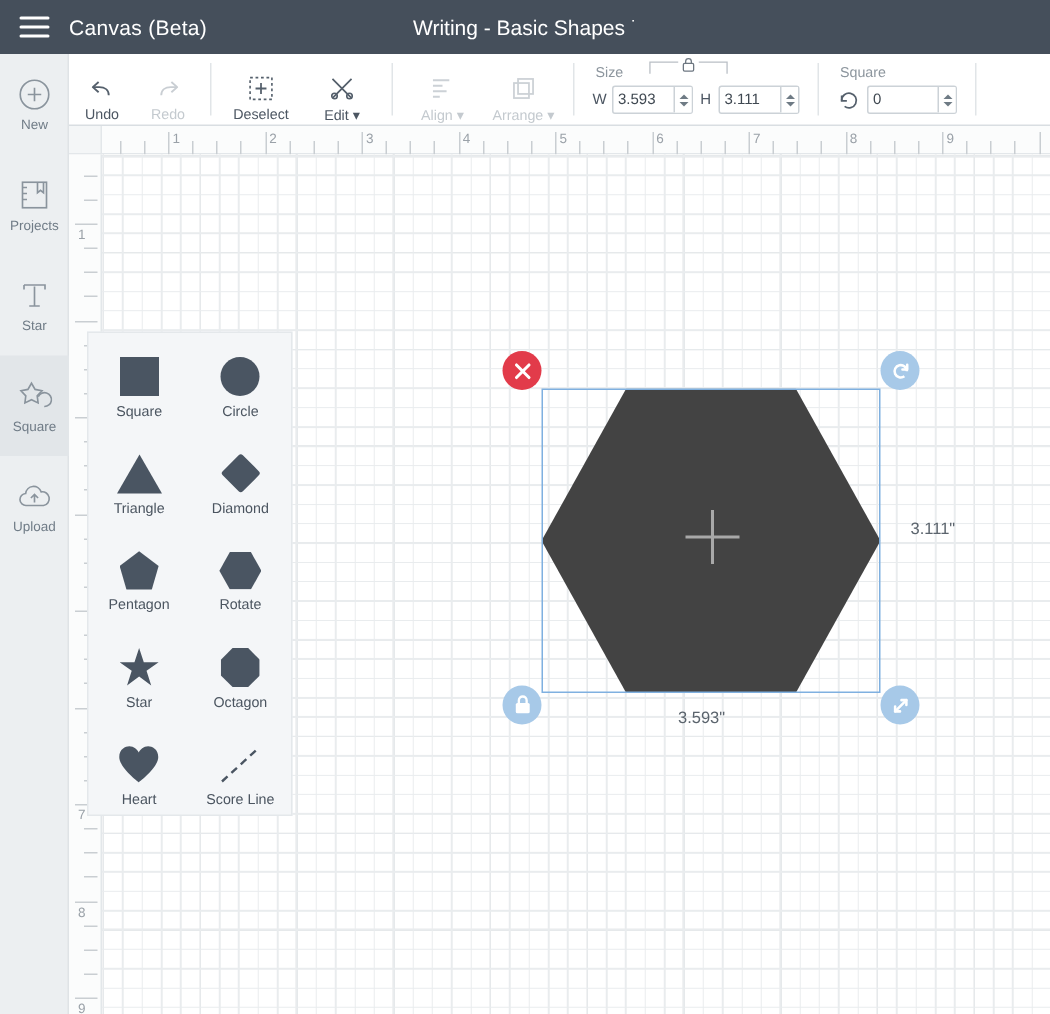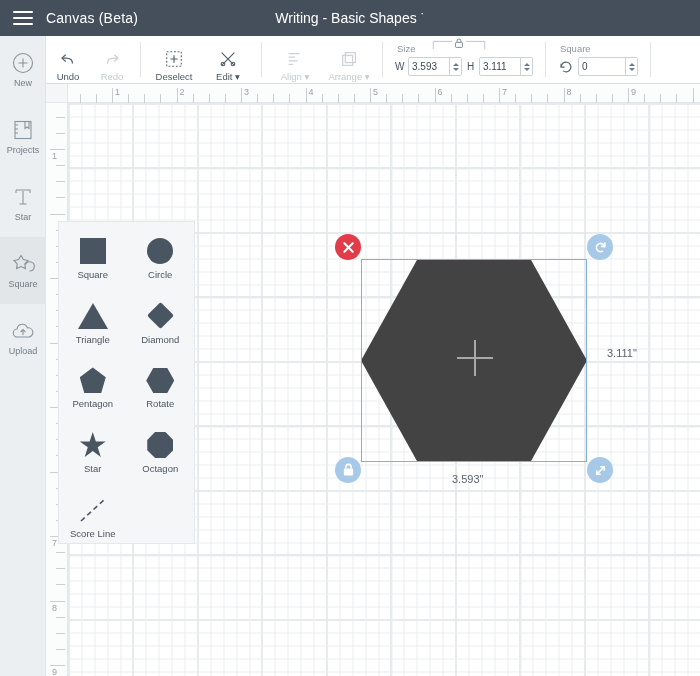--- a/index.html
+++ b/index.html
@@ -546,20 +546,28 @@
       </div>
       <div class="shape-cell">
         <span class="glyph">
             <span class="sw octagon"></span>
           </span>
         <span class="name">Octagon</span>
       </div>
 
       <div class="shape-cell">
         <span class="glyph">
+          <svg width="27" height="25" viewBox="0 0 27 25">
+            <path d="M13.5 24.5C13.5 24.5 0.5 15 0.5 7.6C0.5 2.4 4.7 0.5 7.2 0.5C10.3 0.5 12.5 2.6 13.5 4.6C14.5 2.6 16.7 0.5 19.8 0.5C22.3 0.5 26.5 2.4 26.5 7.6C26.5 15 13.5 24.5 13.5 24.5Z" fill="#4a5562"></path>
+          </svg>
+        </span>
+        <span class="name">Heart</span>
+      </div>
+      <div class="shape-cell">
+        <span class="glyph">
           <svg width="28" height="26" viewBox="0 0 28 26">
             <path d="M2 24L26 2" stroke="#4a5562" stroke-width="1.6" stroke-dasharray="5 3.5"></path>
           </svg>
         </span>
         <span class="name">Score Line</span>
       </div>
     </div>
 
   </div>
 </div>

